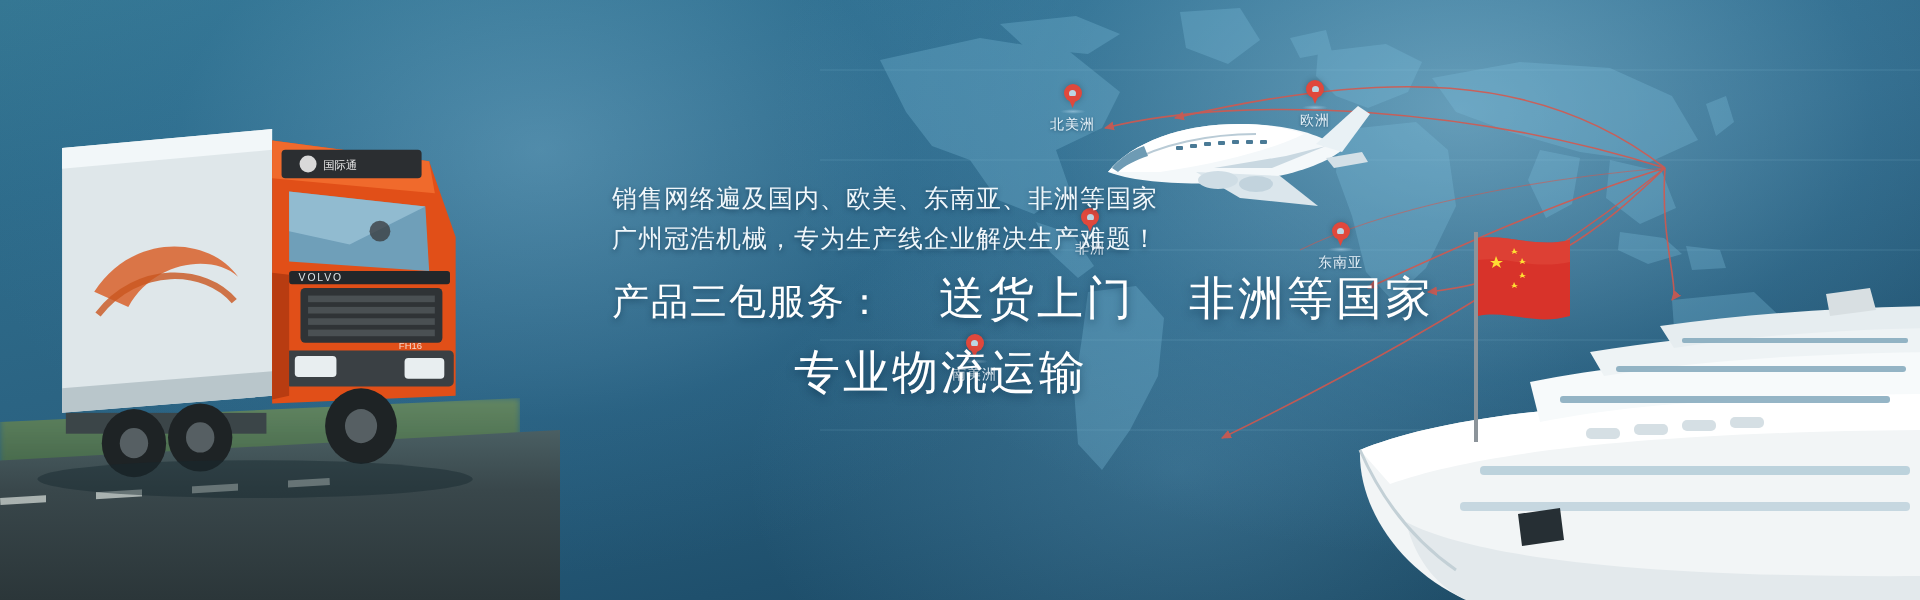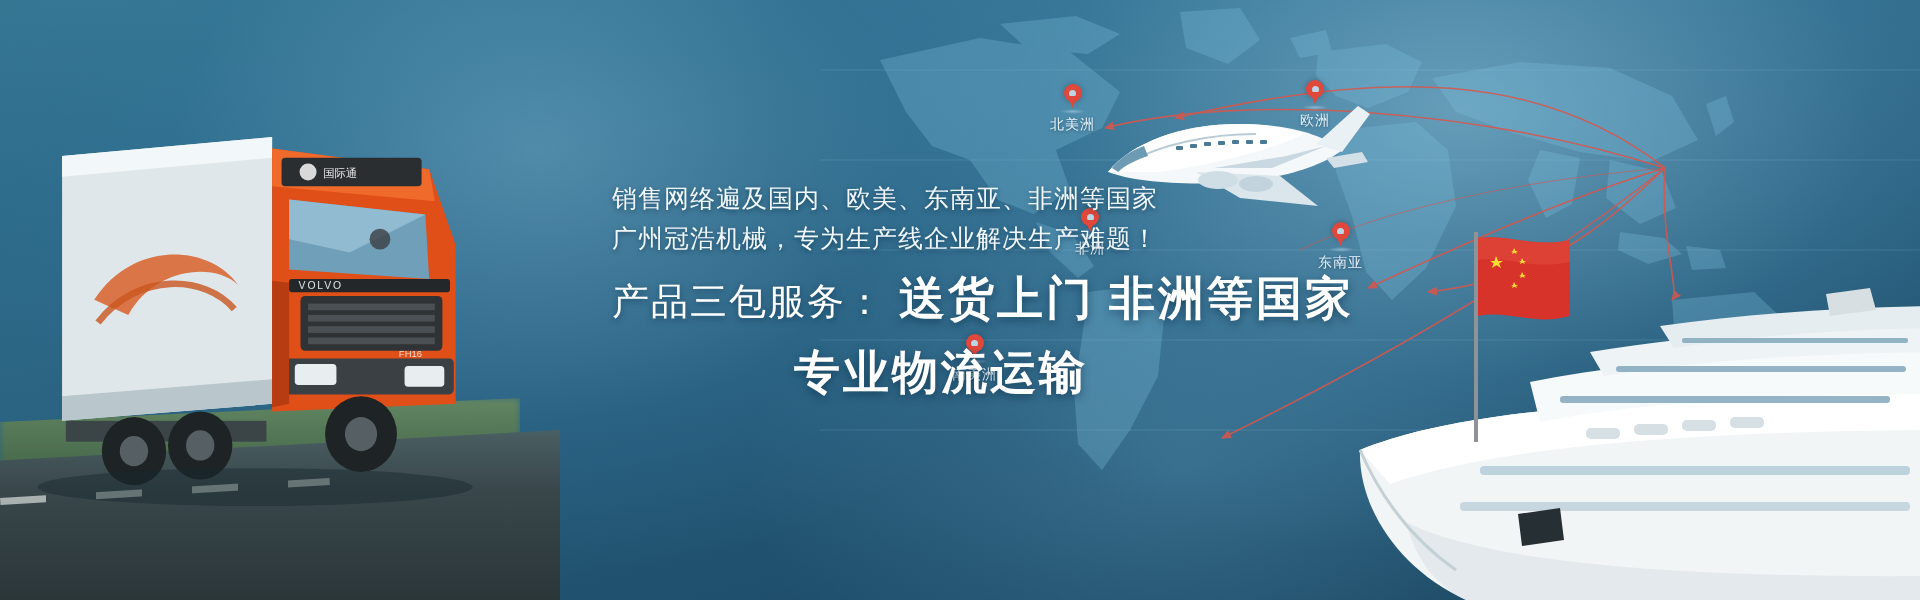--- a/index.html
+++ b/index.html
@@ -52,21 +52,21 @@
      background:radial-gradient(ellipse at center, rgba(180,215,235,.55) 0%, rgba(180,215,235,0) 70%); }
   .pin .lbl { font-size:14px; color:#e8f3fa; letter-spacing:1px; white-space:nowrap;
      text-shadow:0 1px 3px rgba(0,40,70,.55); }
   .pin.big .marker { width:26px; height:34px; }
   .pin.big .marker .head { width:26px; height:26px; }
   .pin.big .marker .head:after { left:8px; top:8px; width:10px; height:10px; }
   .pin.big .marker .tail { left:6px; top:18px; width:14px; height:16px; }
   .pin.big .lbl { font-size:16px; color:#ffffff; }
 
   
-  .truck { position:absolute; left:0px; top:120px; width:520px; height:480px; z-index:7;padding-left:28px; }
+  .truck { position:absolute; left:0px; top:112px; width:520px; height:480px; z-index:7;padding-left:28px; }
   .road { position:absolute; left:0; top:430px; width:560px; height:170px; z-index:5;
      background:linear-gradient(180deg,#4a5f63 0%,#39474b 35%,#2b3639 100%);
      clip-path:polygon(0 18%,100% 0,100% 100%,0 100%); }
   .road:after{ content:''; position:absolute; left:0; top:58px; width:330px; height:7px;
      background:repeating-linear-gradient(90deg,#cfd6d2 0 46px, rgba(207,214,210,0) 46px 96px);
      transform:rotate(-3.5deg); opacity:.75; }
   .grass { position:absolute; left:0; top:398px; width:520px; height:80px; z-index:4;
      background:linear-gradient(180deg, rgba(108,140,92,.85) 0%, rgba(70,102,66,.9) 100%);
      filter:blur(3px); clip-path:polygon(0 30%,100% 0,100% 100%,0 100%); }
 
@@ -76,24 +76,24 @@
   
   .plane { position:absolute; left:1090px; top:80px; width:280px; height:160px; z-index:8; }
 
   
   .flag { position:absolute; left:1470px; top:232px; width:110px; height:210px; z-index:9; }
 
   
   .copy { position:absolute; left:612px; top:178px; z-index:12; }
   .sub { font-size:25px; line-height:40px; color:#f0f7fb; letter-spacing:1px;
          text-shadow:0 2px 5px rgba(0,35,60,.55); font-weight:400; white-space:nowrap; }
-  .head-row { display:flex; align-items:baseline; margin-top:10px; white-space:nowrap; }
+  .head-row { display:flex; align-items:baseline; margin-top:10px; white-space:nowrap;gap:40px; }
   .head-lead { font-size:37px; color:#ffffff; letter-spacing:2px; font-weight:400;
                text-shadow:0 2px 6px rgba(0,35,60,.5); }
-  .head-strong { font-size:46px; color:#ffffff; font-weight:bold; letter-spacing:3px;
+  .head-strong { font-size:46px; color:#ffffff; font-weight:normal; letter-spacing:3px;
                  text-shadow:0 3px 8px rgba(0,35,60,.55); margin-left:14px; }
   .head-row2 { margin-top:12px; margin-left:182px; white-space:nowrap;text-align:right; }
   .head-row2 .head-strong { margin-left:0; }
 </style>
 </head>
 <body>
 
 <div class="banner">
 
   <div class="bg-deep"></div>

